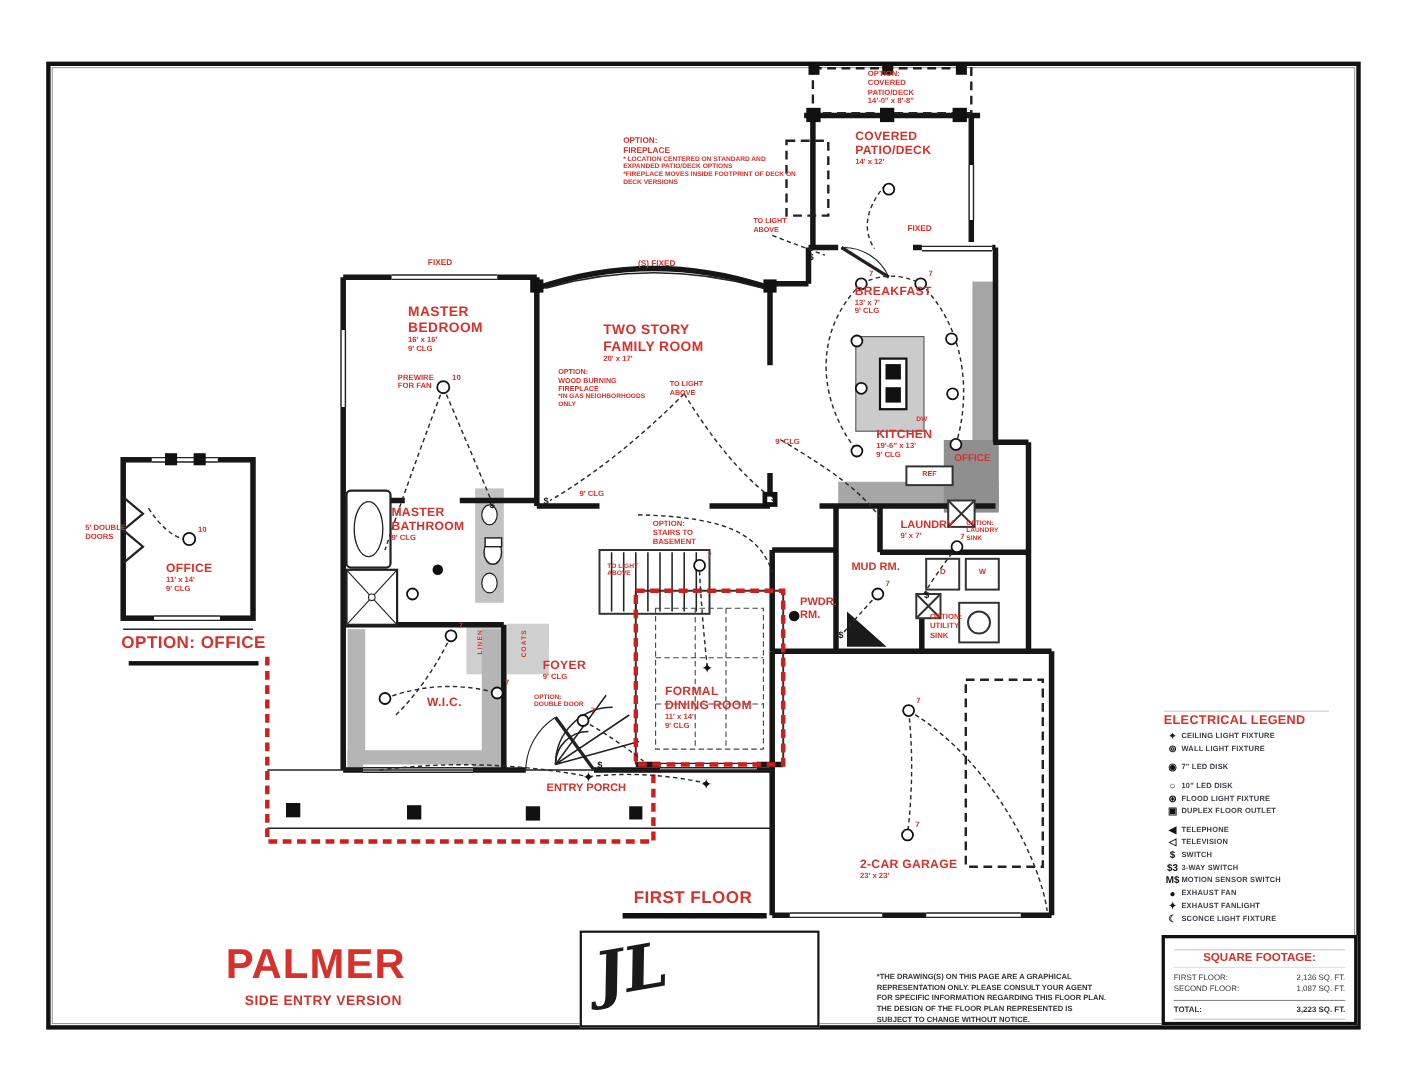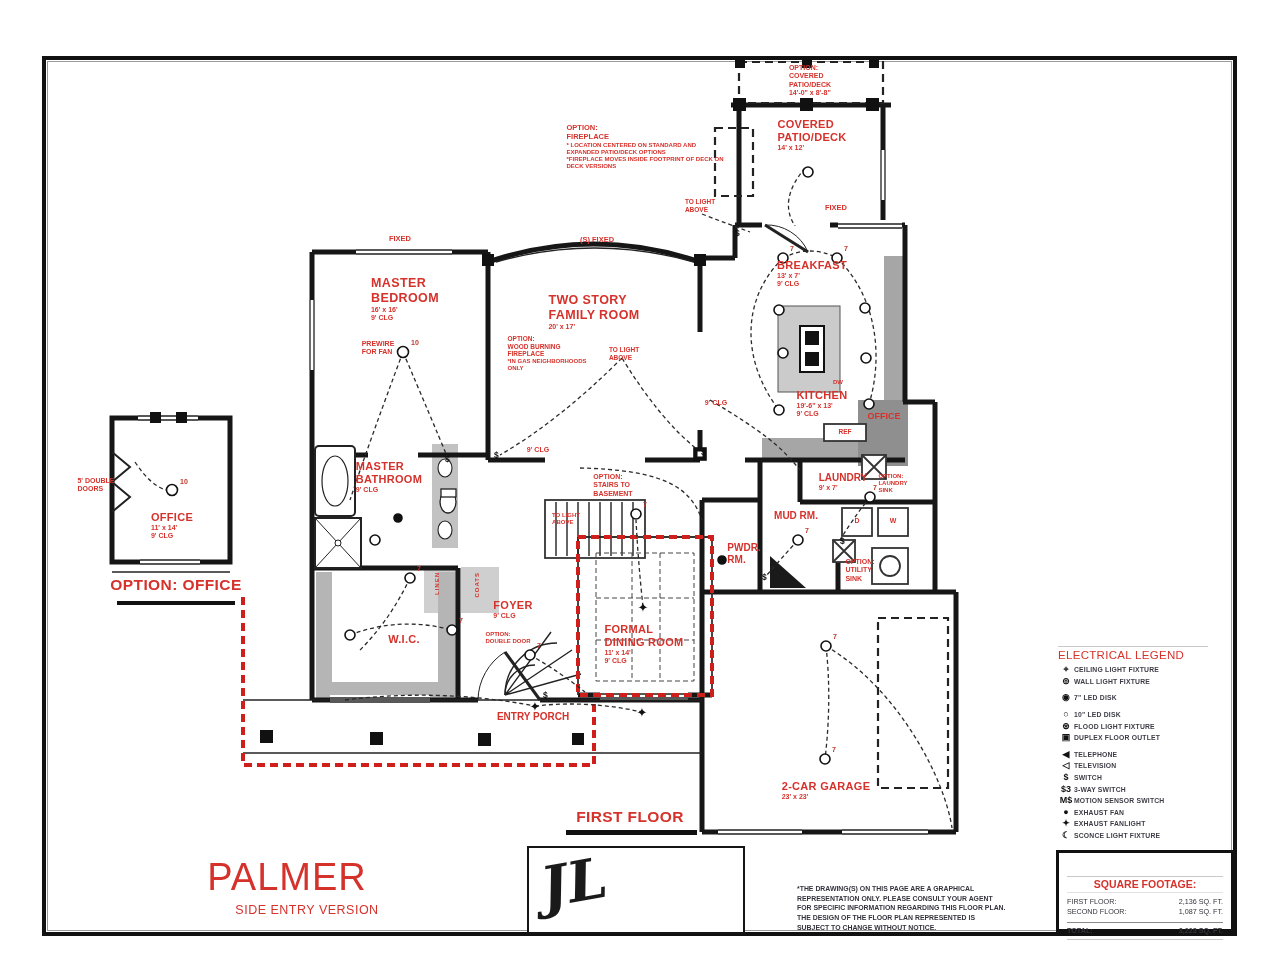--- a/index.html
+++ b/index.html
@@ -15,34 +15,34 @@
   .s9 {font-size:9px}
   .s10{font-size:10px}
   .s11{font-size:11px;letter-spacing:.3px}
   .s12{font-size:12.5px;letter-spacing:.4px}
   .s15{font-size:15.5px;letter-spacing:.4px}
   .dim{font-size:7px;font-weight:bold;letter-spacing:0}
   .vert{writing-mode:vertical-rl;transform:rotate(180deg);letter-spacing:1px}
   .bar{position:absolute;background:#111;z-index:5}
   
   .legend{position:absolute;left:1058px;top:646px;width:150px;z-index:5}
-  .legend-title{color:#d6322c;font-weight:normal;font-size:11.5px;letter-spacing:.3px;border-top:1px solid #c9c9c9;padding-top:2px;margin-bottom:3px}
+  .legend-title{color:#d6322c;font-weight:bold;font-size:11.5px;letter-spacing:.3px;border-top:1px solid #c9c9c9;padding-top:2px;margin-bottom:3px}
   .leg-row{display:flex;align-items:center;height:11.6px}
   .leg-glyph{width:16px;text-align:center;color:#111;font-size:9px;font-weight:bold;flex:0 0 16px;line-height:1}
   .leg-label{font-size:6.8px;font-weight:bold;color:#3c3c46;letter-spacing:.2px}
   .leg-gap{margin-top:5px}
   
-  .sqft{position:absolute;left:1056px;top:850px;width:178px;height:82px;border:3px solid #111;background:#fff;padding:23px 8px 4px 8px;z-index:5}
+  .sqft{position:absolute;left:1056px;top:850px;width:178px;height:82px;border:3px solid #111;background:#fff;padding:10px 8px 4px 8px;z-index:5}
   .sqft-title{color:#d6322c;font-weight:bold;font-size:10.5px;text-align:center;border-top:1px solid #c9c9c9;border-bottom:1px solid #e2e2e2;padding:1px 0 2px 0;margin-bottom:4px}
   .sqft-row{display:flex;justify-content:space-between;font-size:7.2px;font-weight:normal;color:#33333b;line-height:1.45}
   .sqft-total{display:flex;justify-content:space-between;font-size:7.2px;font-weight:bold;color:#33333b;border-top:1px solid #8a8a8a;margin-top:4px;padding-top:3px}
   .sqft::after{content:"";display:block;border-bottom:1px solid #c9c9c9;margin-top:4px}
   
-  .plan-name{position:absolute;left:287px;top:856px;transform:translateX(-50%);color:#d6322c;font-size:38px;font-weight:normal;letter-spacing:1px;z-index:5}
-  .plan-version{position:absolute;left:307px;top:903px;transform:translateX(-50%);color:#d6322c;font-size:12.5px;font-weight:normal;letter-spacing:.5px;z-index:5}
+  .plan-name{position:absolute;left:287px;top:856px;transform:translateX(-50%);color:#d6322c;font-size:38px;font-weight:bold;letter-spacing:1px;z-index:5}
+  .plan-version{position:absolute;left:294px;top:903px;transform:translateX(-50%);color:#d6322c;font-size:12.5px;font-weight:bold;letter-spacing:.5px;z-index:5}
   .logo-box{position:absolute;left:527px;top:846px;width:218px;height:88px;border:2px solid #151515;background:#fff;z-index:5;display:flex;align-items:flex-start}
   .monogram{font-family:"DejaVu Serif",serif;font-style:italic;font-weight:bold;font-size:56px;line-height:.95;margin:8px 2px 0 12px;transform:rotate(-10deg);color:#1a1a1a}
   .logo-text{margin:12px 0 0 6px;flex:1}
   .logo-name1{font-family:"Liberation Serif",serif;font-weight:bold;font-size:17px;letter-spacing:1px;color:#1a1a1a;border-top:2px solid #1a1a1a;padding-top:1px;line-height:1.1}
   .logo-name2{font-family:"Liberation Serif",serif;font-weight:bold;font-size:17px;letter-spacing:1.5px;color:#1a1a1a;line-height:1.1;border-bottom:1.5px solid #1a1a1a;padding-bottom:1px;display:inline-block}
   .logo-tagline{font-family:"DejaVu Serif",serif;font-style:italic;font-size:13px;color:#1a1a1a;text-align:right;margin:1px 10px 0 0}
   .disclaimer{position:absolute;left:797px;top:884px;width:212px;font-size:6.9px;font-weight:bold;color:#33333d;line-height:1.4;z-index:5}
 </style>
 </head>
 <body>

